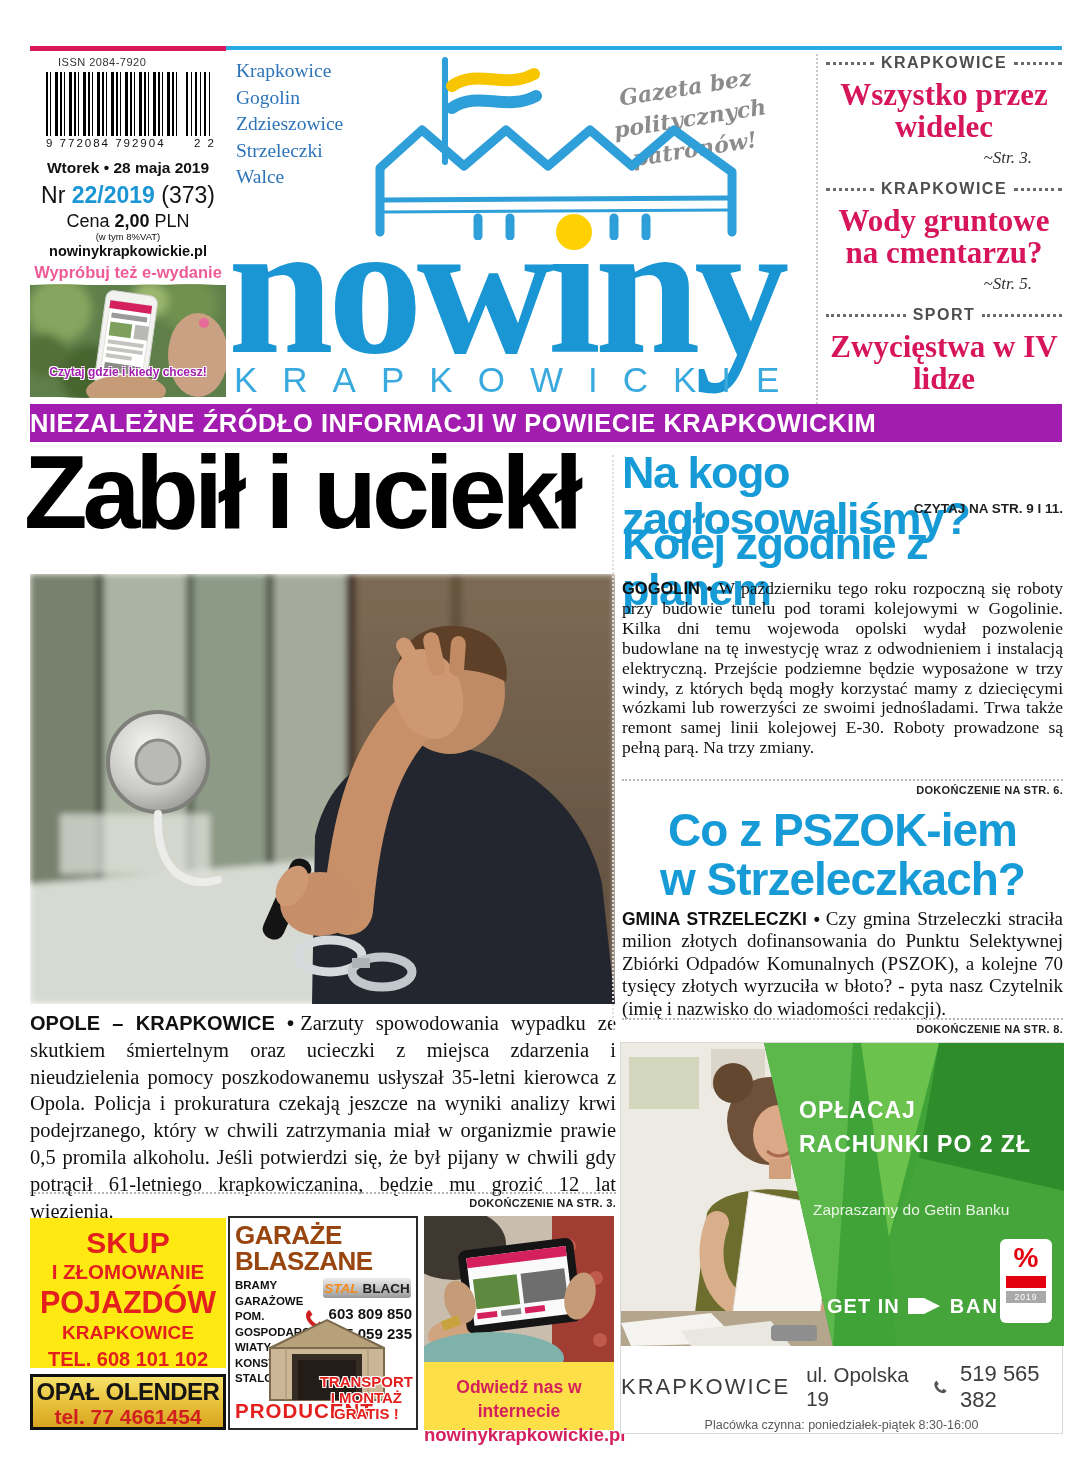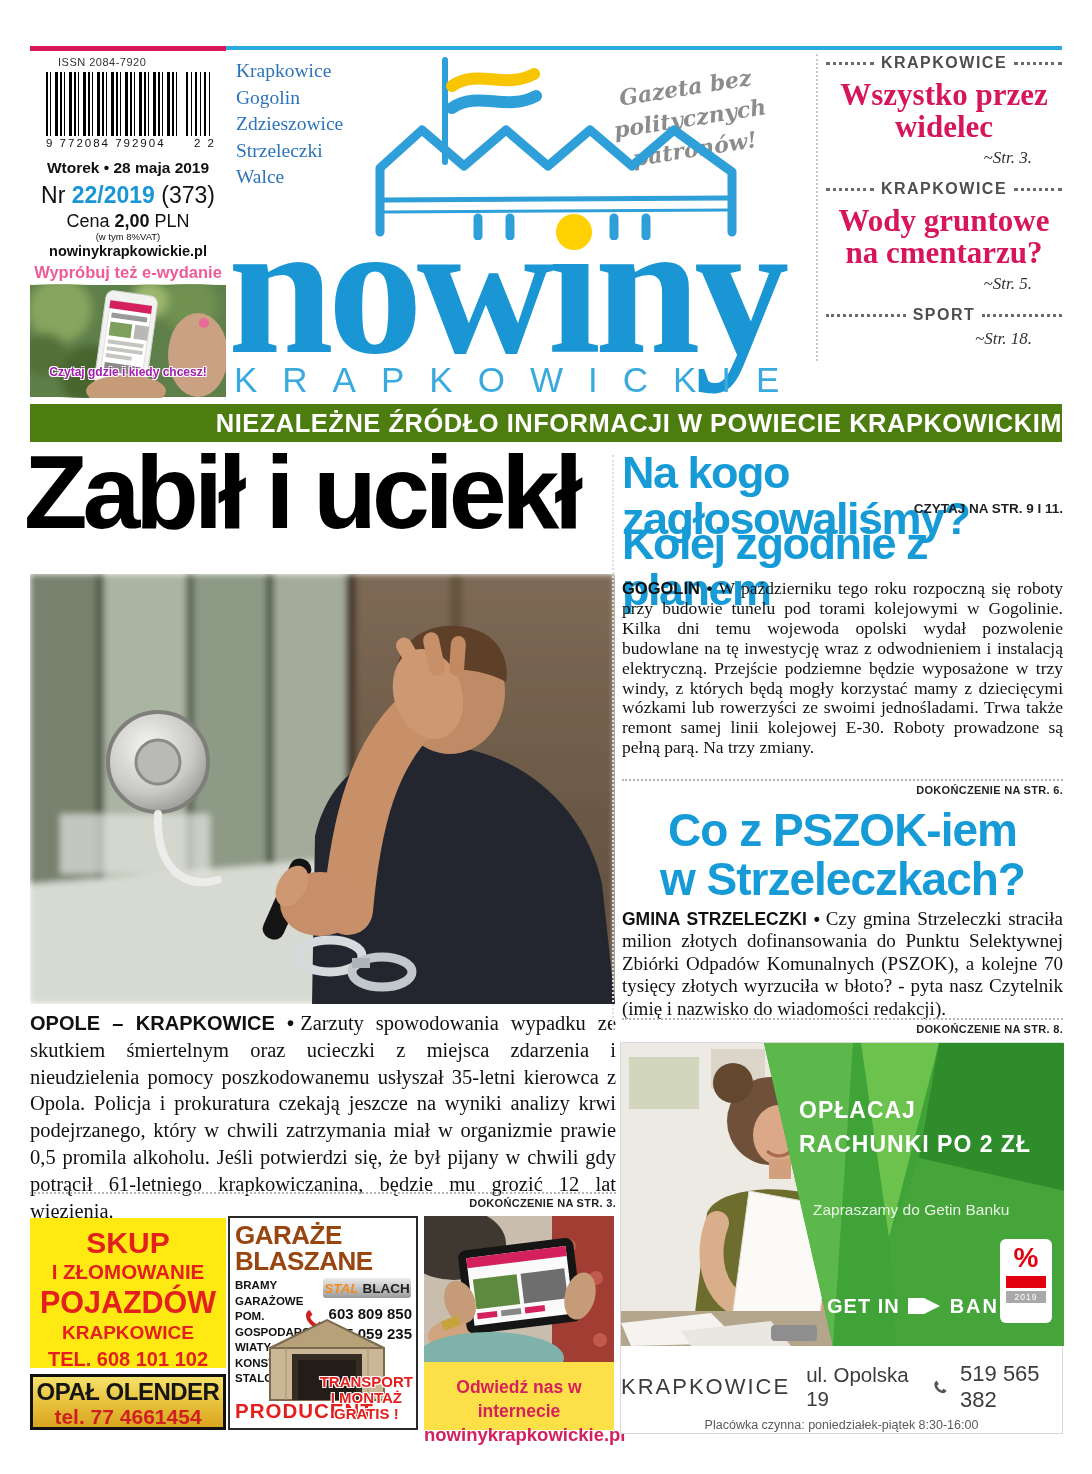--- a/index.html
+++ b/index.html
@@ -53,22 +53,22 @@
   .sidebar{left:816px;top:54px;width:246px;border-left:2px dotted #c9c9c9;padding-left:8px;box-sizing:border-box;}
   .t-head{display:flex;align-items:center;gap:7px;color:#4D4E50;font-weight:bold;
     font-size:16px;letter-spacing:1.5px;}
   .t-dots{flex:1;border-top:3px dotted #6a6b6d;height:0;}
   .t-title{color:#D6155A;font-family:"Liberation Serif",serif;font-weight:bold;
     font-size:31px;line-height:32px;text-align:center;margin-top:7px;}
   .t-page{font-family:"Liberation Serif",serif;font-style:italic;font-size:17px;color:#333;
     text-align:right;padding-right:30px;margin-top:5px;margin-bottom:12px;}
 
   
-  .banner{left:30px;top:404px;width:1032px;height:38px;background:#4d7c0f;color:#fff;
-    font-weight:bold;font-size:25.5px;line-height:38px;text-align:right;letter-spacing:.5px;}
+  .banner{left:30px;top:404px;width:1032px;height:38px;background:#a21caf;color:#fff;
+    font-weight:bold;font-size:25.5px;line-height:38px;text-align:left;letter-spacing:.5px;}
 
   
   .headline{left:24px;top:440px;width:640px;font-weight:bold;font-size:104px;line-height:104px;
     letter-spacing:-5px;color:#000;}
   .lead-photo{left:30px;top:574px;}
   .story-big{left:30px;top:1010px;width:586px;font-size:20.5px;line-height:26.8px;margin:0;}
   .leadin{font-family:"Liberation Sans",sans-serif;font-weight:bold;margin-right:6px;}
   .leadin.sz1{font-size:20px;}
   .cont{border-top:2px dotted #b5b5b5;padding-top:3px;font-weight:bold;font-size:11px;
     color:#222;text-align:right;letter-spacing:.3px;}
@@ -257,20 +257,21 @@
     </div>
     <div class="t-title">Wody gruntowe na cmentarzu?</div>
     <div class="t-page">~Str. 5.</div>
   </div>
   <div>
     <div class="t-head">
       <span class="t-dots"></span>
       <span>SPORT</span>
       <span class="t-dots"></span>
     </div>
+    <div class="t-title">Zwycięstwa w IV lidze</div>
     <div class="t-page">~Str. 18.</div>
   </div>
 </div>
 
 <div class="abs banner">NIEZALEŻNE ŹRÓDŁO INFORMACJI W POWIECIE KRAPKOWICKIM</div>
 
 <div class="abs headline">Zabił i uciekł</div>
 
 <svg class="abs lead-photo" width="585" height="430" viewBox="0 0 585 430">
   <defs>

